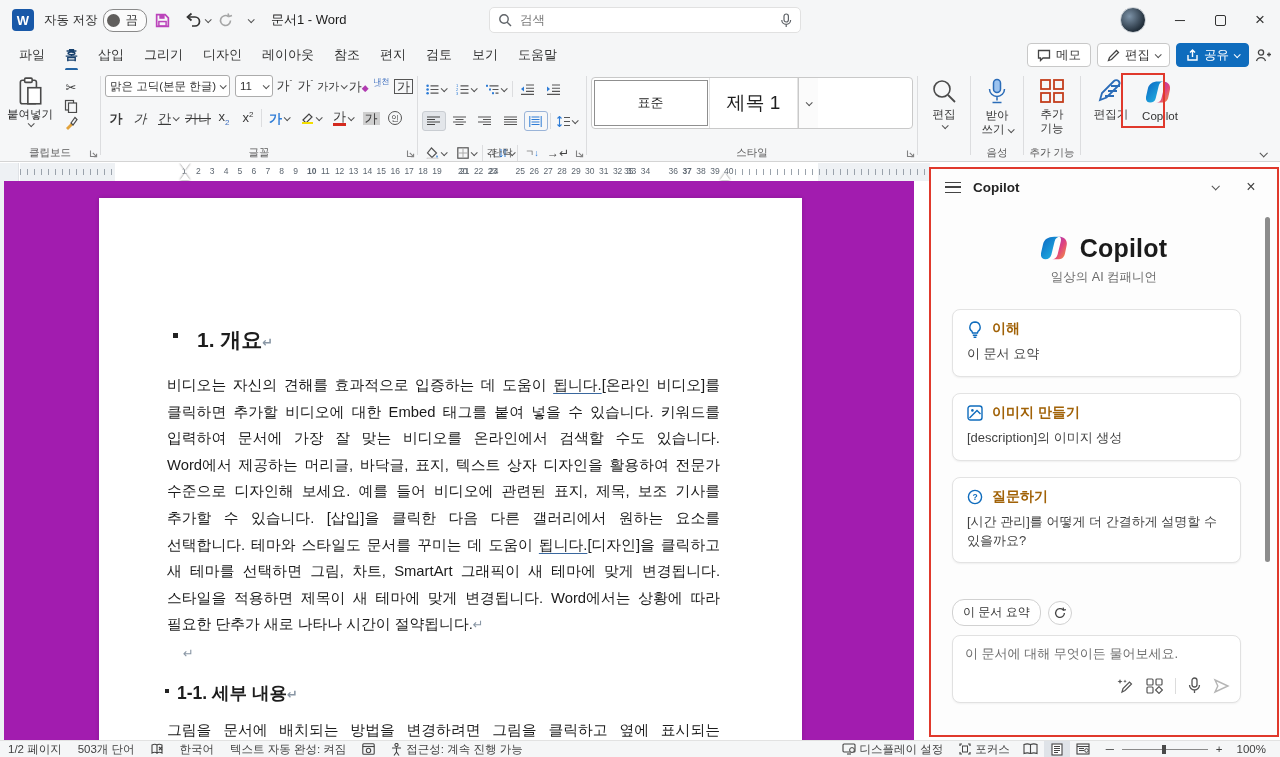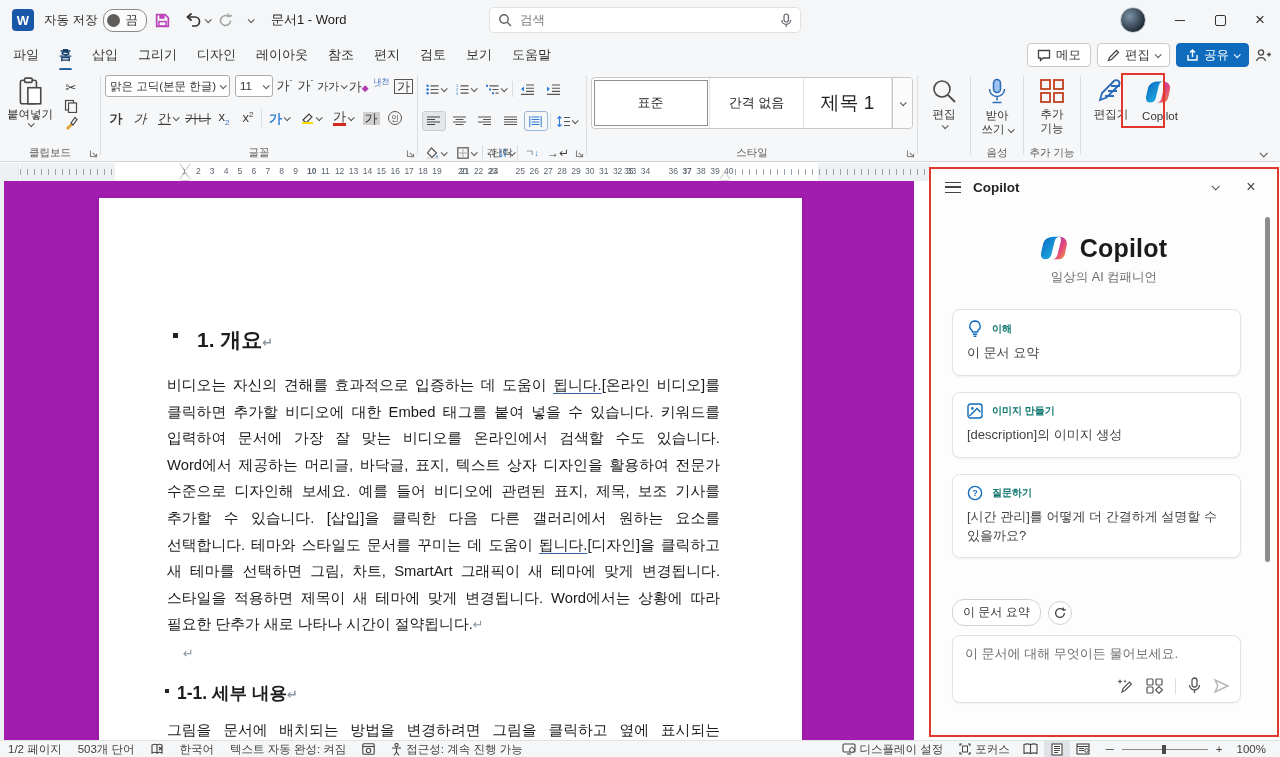--- a/index.html
+++ b/index.html
@@ -18,21 +18,21 @@
   .tb-btn{width:28px;height:28px;display:flex;align-items:center;justify-content:center;border-radius:4px;margin-left:2px}
   .doc-title{font-size:13px;color:#1b1b1b;margin-left:18px;white-space:nowrap}
   .searchbox{position:absolute;left:489px;top:7px;width:312px;height:26px;background:#fff;border:1px solid #e1e1e1;border-radius:5px;display:flex;align-items:center;padding:0 8px;gap:8px;color:#5f6368;font-size:12.5px}
   .searchbox input{border:none;outline:none;flex:1;font-size:12.5px;color:#444;background:transparent;font-family:inherit}
   .tb-right{position:absolute;right:0;top:0;height:40px;display:flex;align-items:center}
   .avatar{width:26px;height:26px;border-radius:50%;background:radial-gradient(circle at 35% 35%,#7d93a8,#23303c 70%);margin-right:14px;border:1px solid #cfd4d9}
   .winbtn{width:40px;height:40px;display:flex;align-items:center;justify-content:center;font-size:14px;color:#333}
 
   
   .menubar{position:absolute;left:0;top:40px;width:1280px;height:30px;background:#f5f6f7;display:flex;align-items:center}
-  .mtabs{display:flex;align-items:center;padding-left:4px;gap:2px}
+  .mtabs{display:flex;align-items:center;padding-left:10px;gap:2px}
   .mtab{padding:5px 9px;font-size:13px;color:#333;position:relative;border-radius:3px;white-space:nowrap}
   .mtab.active{font-weight:bold;color:#17406d}
   .mtab.active::after{content:"";position:absolute;left:9px;right:9px;bottom:-2px;height:3px;border-radius:2px;background:#2464a4}
   .menu-right{position:absolute;right:8px;top:3px;display:flex;align-items:center;gap:6px}
   .mr-btn{display:flex;align-items:center;gap:5px;height:24px;padding:0 9px;background:#fff;border:1px solid #c8c8c8;border-radius:4px;font-size:12.5px;color:#333}
   .mr-btn.share{background:#0f6cbd;border-color:#0f6cbd;color:#fff}
   .mr-btn.share .chev{border-color:#fff}
 
   
   .ribbon{position:absolute;left:0;top:70px;width:1280px;height:92px;background:#f6f7f8;border-bottom:1px solid #d4d4d4;display:flex}
@@ -88,21 +88,21 @@
   .hamb{width:16px;height:11px;border-top:1.8px solid #444;border-bottom:1.8px solid #444;position:relative}
   .hamb::after{content:"";position:absolute;left:0;top:3.4px;width:100%;height:1.8px;background:#444}
   .cp-title{font-size:13.5px;font-weight:bold;color:#242424;flex:1}
   .cp-headbtn{width:24px;height:24px;display:flex;align-items:center;justify-content:center;color:#444;font-size:14px;border-radius:3px}
   .cp-brand{display:flex;align-items:center;justify-content:center;gap:9px;margin-top:28px}
   .cp-brand-title{font-size:25px;font-weight:bold;color:#1b1b1b;letter-spacing:.2px}
   .cp-sub{text-align:center;color:#6b6b6b;font-size:12.5px;margin-top:6px}
   .cards{position:absolute;left:21px;right:36px;top:140px;display:flex;flex-direction:column;gap:16px}
   .card{background:#fff;border:1px solid #e3e3e3;border-radius:8px;box-shadow:0 1px 2px rgba(0,0,0,.06);padding:10px 14px 12px}
   .card-top{display:flex;align-items:center;gap:9px;margin-bottom:7px}
-  .card-title{font-size:10px;font-weight:bold;color:#0f766e}
+  .card-title{font-size:14px;font-weight:bold;color:#a16207}
   .card-body{font-size:13px;color:#424242;line-height:1.45}
   .cp-scroll{position:absolute;right:7px;top:48px;width:5px;height:345px;background:#8c8c8c;border-radius:3px}
   .cp-bottom{position:absolute;left:21px;right:36px;bottom:32px}
   .pills{display:flex;align-items:center;gap:7px;margin-bottom:9px}
   .pill{border:1px solid #d1d1d1;background:#fff;border-radius:12px;padding:4px 10px;font-size:12px;color:#333;white-space:nowrap}
   .pill.round{width:24px;height:24px;padding:0;display:flex;align-items:center;justify-content:center;border-radius:50%}
   .cp-input{background:#fff;border:1px solid #e1e1e1;border-radius:8px;box-shadow:0 1px 2px rgba(0,0,0,.05);padding:10px 12px 8px;height:68px;position:relative}
   .cp-input input{border:none;outline:none;width:100%;font-size:13px;color:#333;background:transparent;font-family:inherit}
   .cp-input input::placeholder{color:#6e6e6e}
   .cp-tools{position:absolute;right:10px;bottom:8px;display:flex;align-items:center;gap:12px}
@@ -465,21 +465,20 @@
     <svg class="rlauncher" width="9" height="9" viewBox="0 0 9 9">
         <path d="M1.5 1.5 v6 h6" fill="none" stroke="#666" stroke-width="1.1"></path>
         <path d="M3.8 3.8 L7.6 7.6 M7.6 4.8 v2.8 h-2.8" fill="none" stroke="#666" stroke-width="1.1"></path>
       </svg>
   </div>
   <div class="vsep"></div>
 
   <div class="rgroup" style="width:330px">
     <div class="stylebox" id="styles-gallery">
         <div class="styleitem sel" style="width: 118px;">표준</div>
-        <div class="styleitem" style="width: 94px;">간격 없음</div>
         <div class="styleitem h1p" style="width: 88px;">제목 1</div>
         <div class="stylescroll">
           <span class="chev small"></span>
         </div>
       </div>
     <div class="rlabel">스타일</div>
     <svg class="rlauncher" width="9" height="9" viewBox="0 0 9 9">
         <path d="M1.5 1.5 v6 h6" fill="none" stroke="#666" stroke-width="1.1"></path>
         <path d="M3.8 3.8 L7.6 7.6 M7.6 4.8 v2.8 h-2.8" fill="none" stroke="#666" stroke-width="1.1"></path>
       </svg>

